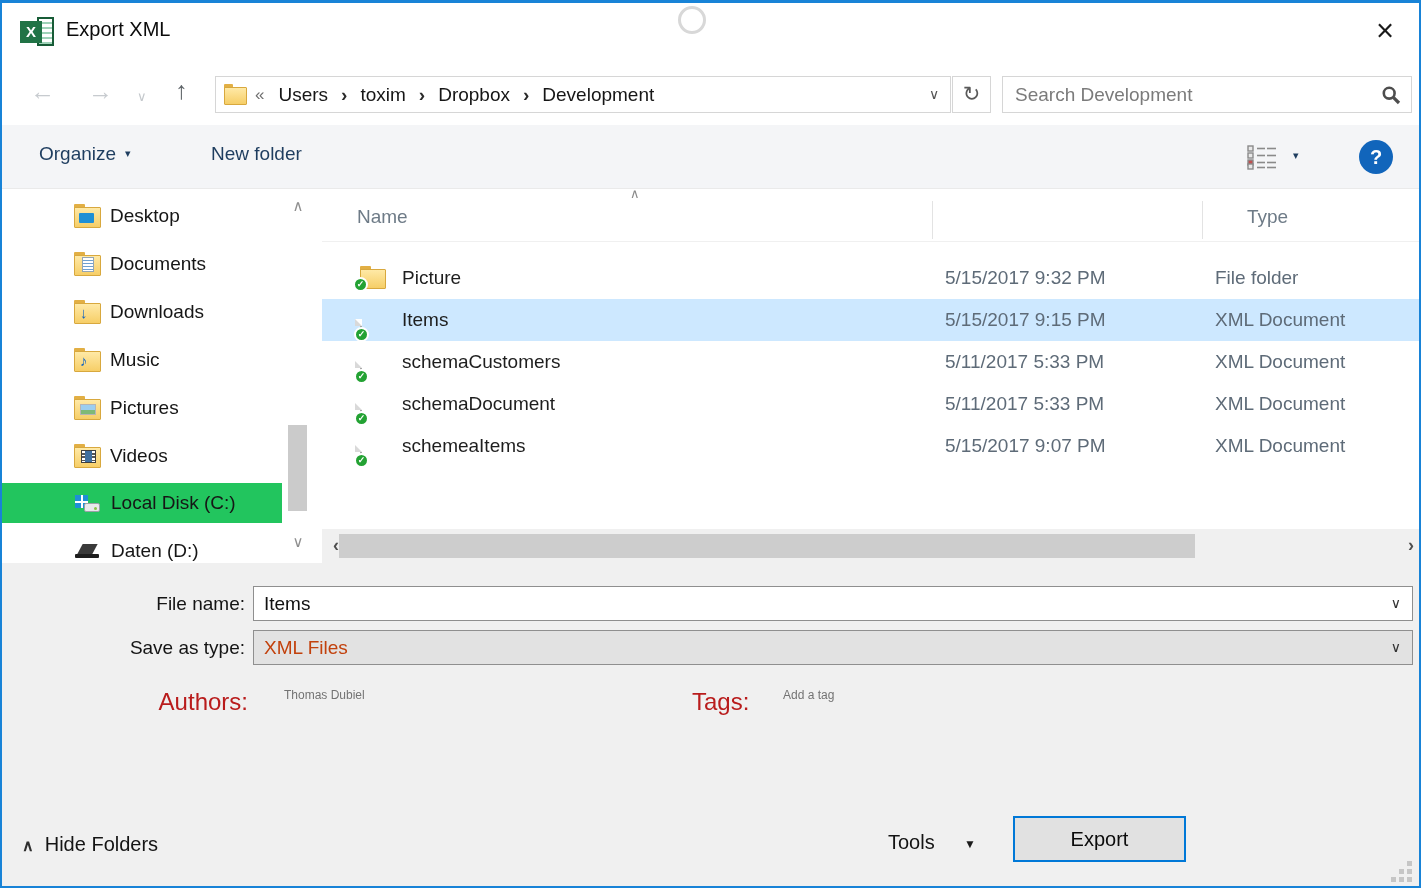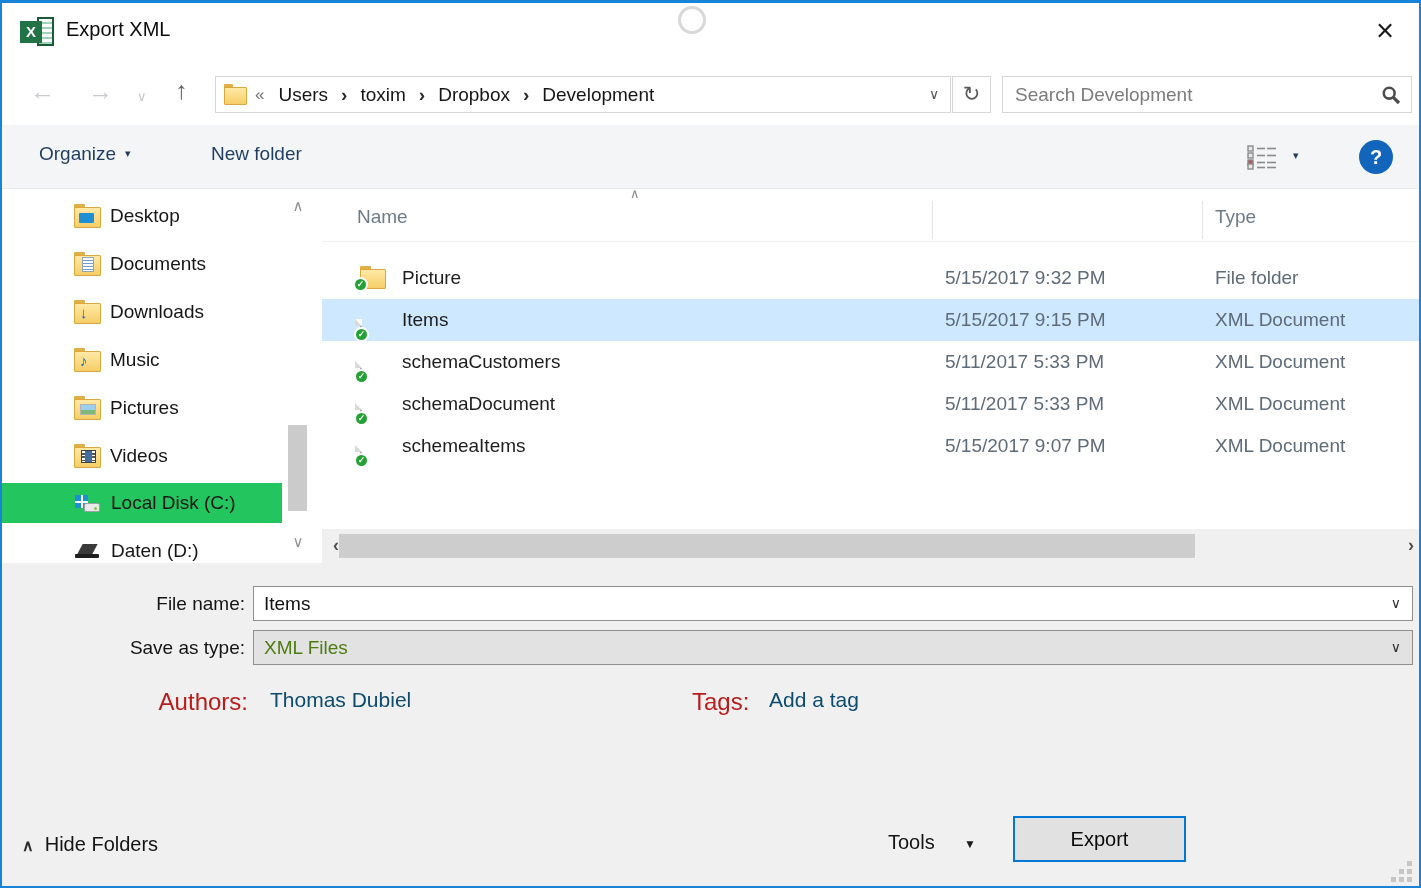--- a/index.html
+++ b/index.html
@@ -99,21 +99,21 @@
   .vsb-down{top:344px;}
   .vsb-thumb{position:absolute;left:4px;top:236px;width:19px;height:86px;background:#CBCBCB;}
 
   
   .list{position:absolute;left:320px;top:0;width:1101px;height:374px;}
   .sort-chev{position:absolute;left:308px;top:-3px;color:#8a8a8a;font-size:13px;}
   .hdr{position:absolute;left:0;top:8px;width:1101px;height:45px;border-bottom:1px solid #F0F0F0;}
   .hdr-cell{position:absolute;top:0;height:45px;line-height:40px;font-size:19px;color:#6E7B87;white-space:nowrap;}
   .hdr-name{left:35px;}
   .hdr-date{left:623px;}
-  .hdr-type{left:893px;}
+  .hdr-type{left:925px;}
   .hdr-sep{position:absolute;top:4px;width:1px;height:38px;background:#E3E3E3;}
   .sep1{left:610px;} .sep2{left:880px;}
 
   .row{position:absolute;left:0;width:1101px;height:42px;}
   .row.selected{background:#CDE8FF;}
   .cell{position:absolute;top:0;height:42px;line-height:42px;font-size:19px;white-space:nowrap;}
   .c-name{left:80px;color:#1e1e1e;}
   .c-date{left:623px;color:#5E6B78;}
   .c-type{left:893px;color:#5E6B78;}
   .row-ic{position:absolute;left:38px;top:50%;transform:translateY(-50%);}
@@ -134,24 +134,24 @@
   
   .bottom{position:absolute;left:0;top:560px;width:100%;height:326px;background:#F0F0F0;}
   .flabel{position:absolute;left:0;width:243px;text-align:right;font-size:19px;color:#141414;white-space:nowrap;}
   .lbl-filename{top:30px;}
   .lbl-savetype{top:74px;}
   .combo{position:absolute;left:251px;width:1160px;height:35px;border:1px solid #8F8F8F;}
   .combo-filename{top:23px;background:#fff;}
   .combo-filename input{position:absolute;left:10px;top:2px;width:1100px;height:29px;border:none;outline:none;
      background:transparent;font-family:"Liberation Sans",sans-serif;font-size:19px;color:#111;}
   .combo-savetype{top:67px;background:#E2E2E2;}
-  .combo-text{position:absolute;left:10px;top:0;height:33px;line-height:33px;font-size:19px;color:#4d7c0f;}
+  .combo-text{position:absolute;left:10px;top:0;height:33px;line-height:33px;font-size:19px;color:#c2410c;}
   .combo-chev{position:absolute;right:11px;top:0;height:33px;line-height:33px;color:#333;font-size:14px;}
   .meta-label{position:absolute;font-size:24px;color:#b91c1c;}
-  .meta-link{position:absolute;font-size:21px;color:#0c4a6e;}
+  .meta-link{position:absolute;font-size:12px;color:#737373;margin-left:14px;}
   .lbl-authors{left:0;width:246px;text-align:right;top:125px;}
   .val-authors{left:268px;top:125px;}
   .lbl-tags{left:690px;top:125px;}
   .val-tags{left:767px;top:125px;}
 
   .hide-folders{position:absolute;left:20px;top:270px;font-size:20px;color:#141414;}
   .hf-chev{font-weight:bold;color:#2F2F2F;font-size:16px;margin-right:11px;}
   .tools{position:absolute;left:886px;top:268px;font-size:20px;color:#141414;}
   .tools-caret{position:absolute;left:962px;top:274px;font-size:12px;color:#1a1a1a;}
   .btn{position:absolute;top:253px;width:173px;height:46px;background:#E1E1E1;font-size:20px;color:#0b0b0b;

